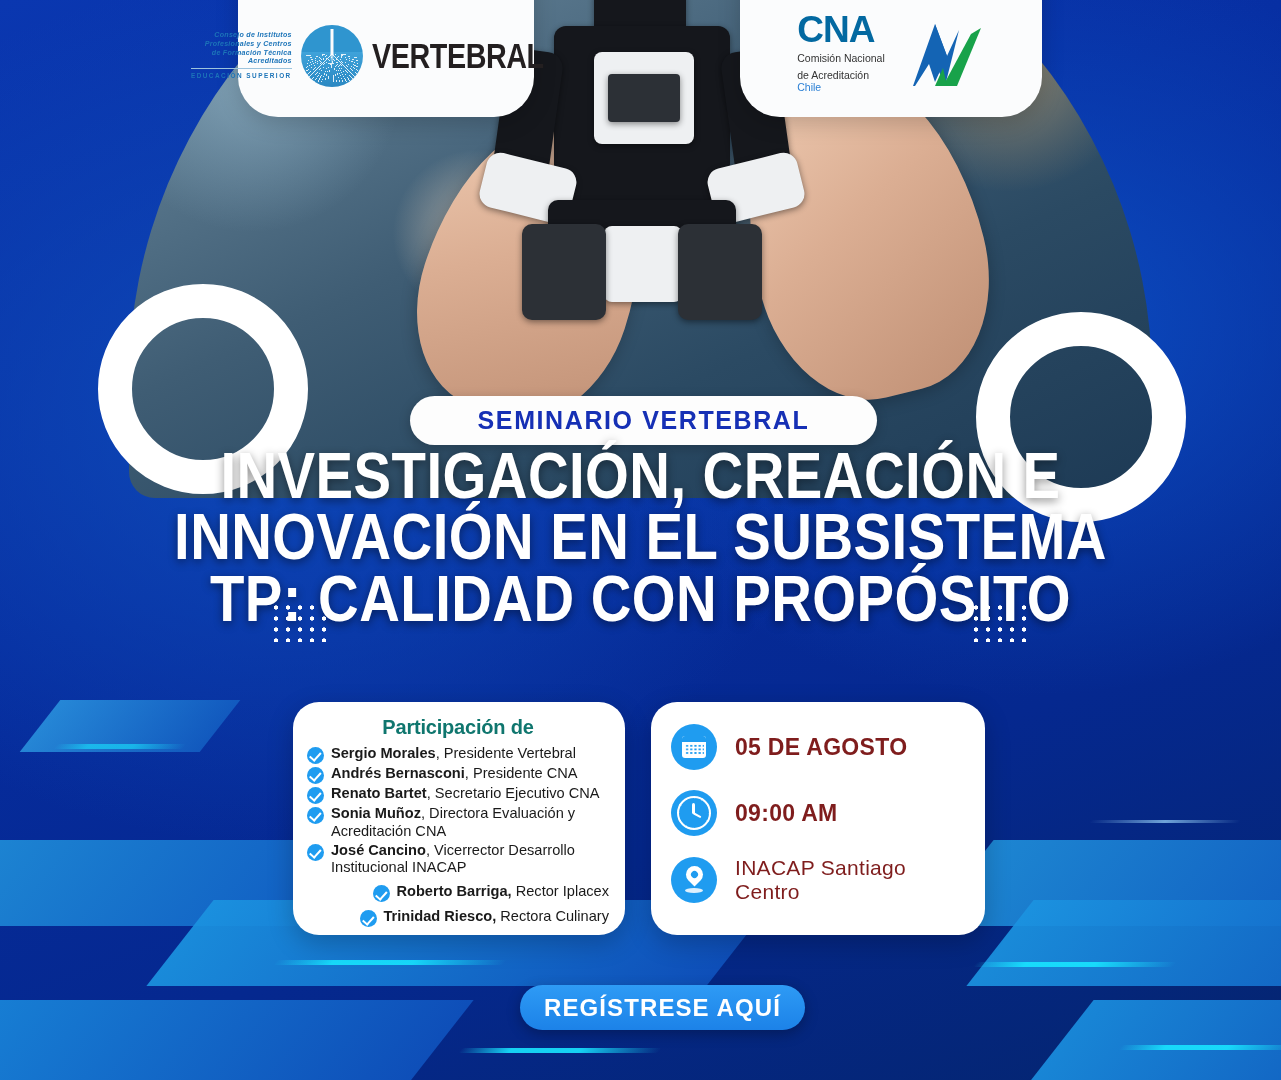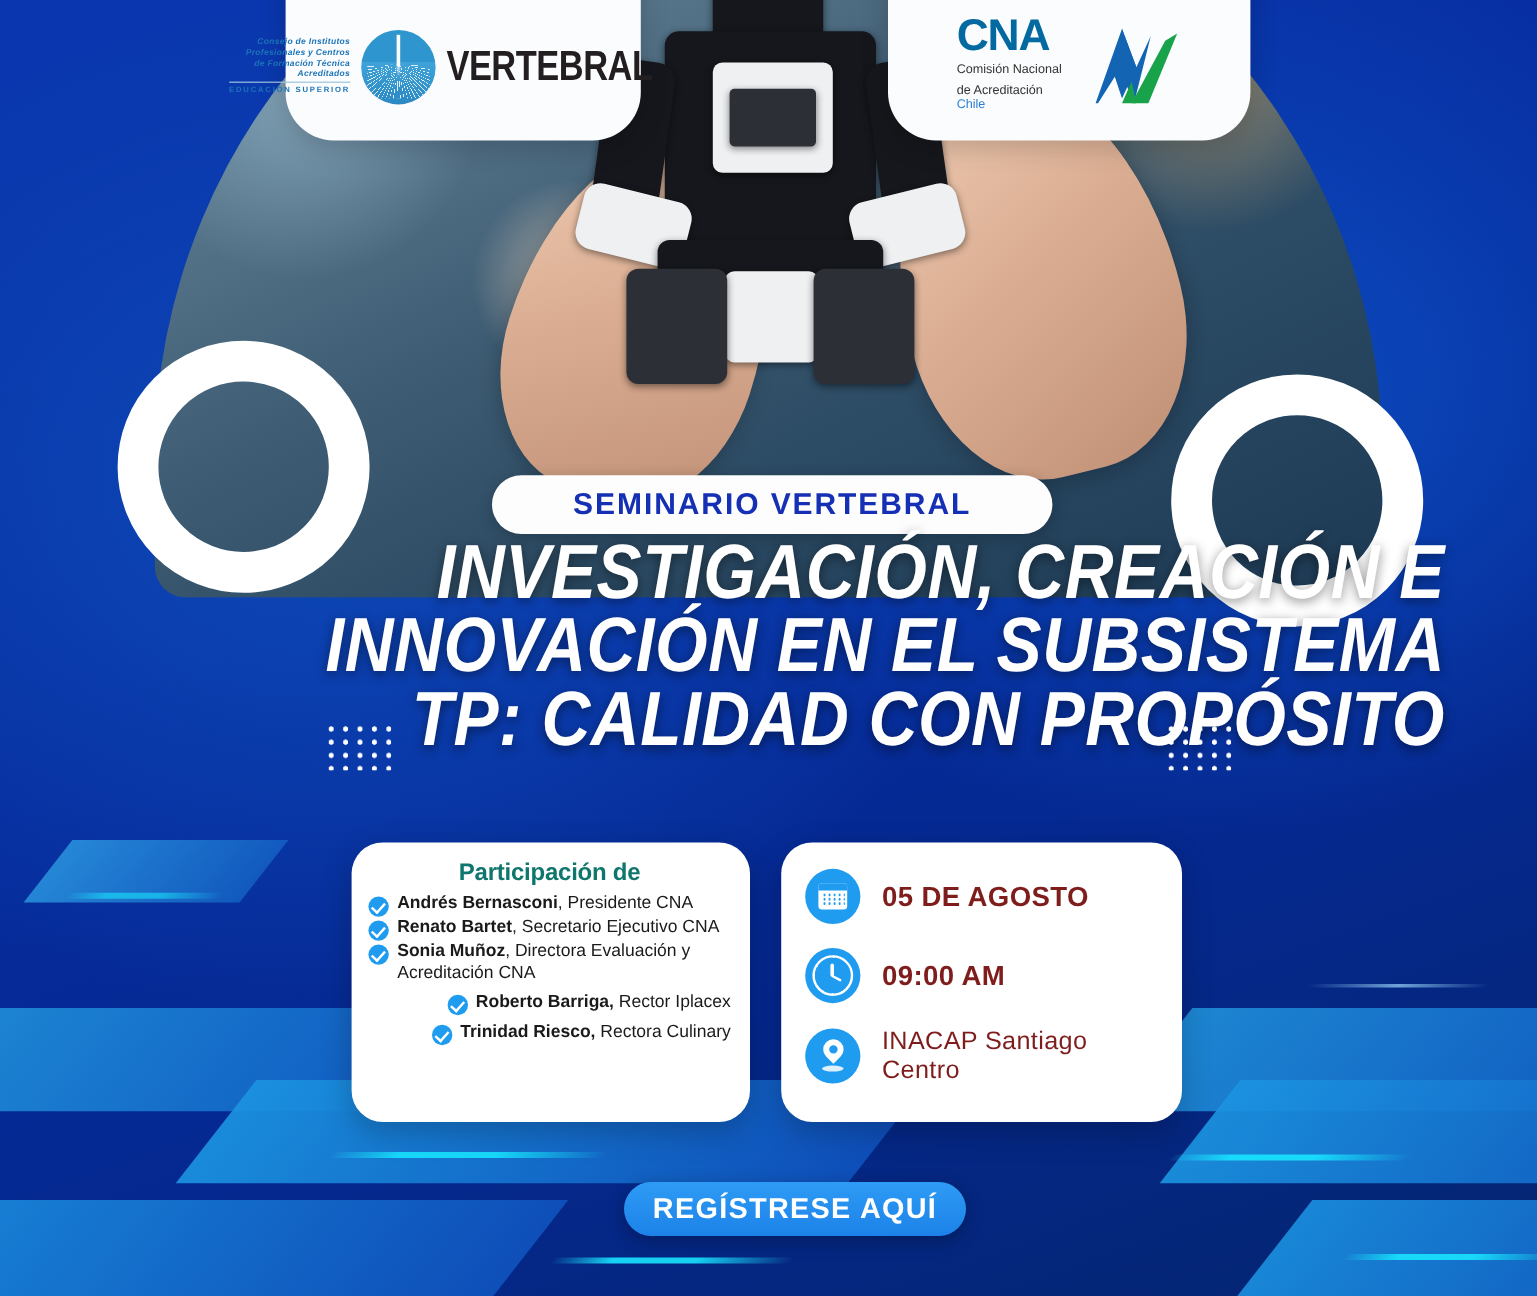--- a/index.html
+++ b/index.html
@@ -90,26 +90,25 @@
 
   
   .pill{
     position:absolute;left:410px;top:396px;width:467px;height:49px;border-radius:26px;
     background:#fdfdfd;display:flex;align-items:center;justify-content:center;
     box-shadow:0 3px 12px rgba(0,0,0,.22);
   }
   .pill span{font-size:25px;font-weight:bold;color:#1630b5;letter-spacing:1.6px;}
 
   .headline{
-    position:absolute;left:0;right:0;top:446px;text-align:right;
+    position:absolute;left:0;right:0;top:446px;text-align:center;
     font-family:"Liberation Sans Narrow","Liberation Sans",sans-serif;
     color:#fff;font-weight:bold;font-size:64px;line-height:.96;
     letter-spacing:.5px;
     text-shadow:0 3px 10px rgba(0,0,0,.45);
-    font-style:italic;
   }
   .headline .ln{display:block;transform:scaleX(.88);}
 
   .dots{position:absolute;width:58px;height:42px;
     background-image:radial-gradient(circle,#ffffff 1.9px,rgba(255,255,255,0) 2.4px);
     background-size:12px 11px;background-position:2px 2px;}
   #dots-left{left:268px;top:600px;}
   #dots-right{left:968px;top:600px;}
 
   
@@ -261,29 +260,37 @@
   </div>
 
   <div class="dots" id="dots-left"></div>
   <div class="dots" id="dots-right"></div>
 
   <div class="card" id="card-participants">
     <div class="card-title">Participación de</div>
     <ul class="plist">
       <li>
         <span class="chk"></span>
+        <span class="ptxt"><b>Sergio Morales</b><span>, Presidente Vertebral</span></span>
+      </li>
+      <li>
+        <span class="chk"></span>
         <span class="ptxt"><b>Andrés Bernasconi</b><span>, Presidente CNA</span></span>
       </li>
       <li>
         <span class="chk"></span>
         <span class="ptxt"><b>Renato Bartet</b><span>, Secretario Ejecutivo CNA</span></span>
       </li>
       <li>
         <span class="chk"></span>
         <span class="ptxt"><b>Sonia Muñoz</b><span>, Directora Evaluación y Acreditación CNA</span></span>
+      </li>
+      <li>
+        <span class="chk"></span>
+        <span class="ptxt"><b>José Cancino</b><span>, Vicerrector Desarrollo Institucional INACAP</span></span>
       </li>
       <li class="spaced">
         <span class="chk"></span>
         <span class="ptxt"><b>Roberto Barriga,</b><span> Rector Iplacex</span></span>
       </li>
       <li class="spaced">
         <span class="chk"></span>
         <span class="ptxt"><b>Trinidad Riesco,</b><span> Rectora Culinary</span></span>
       </li>
     </ul>

